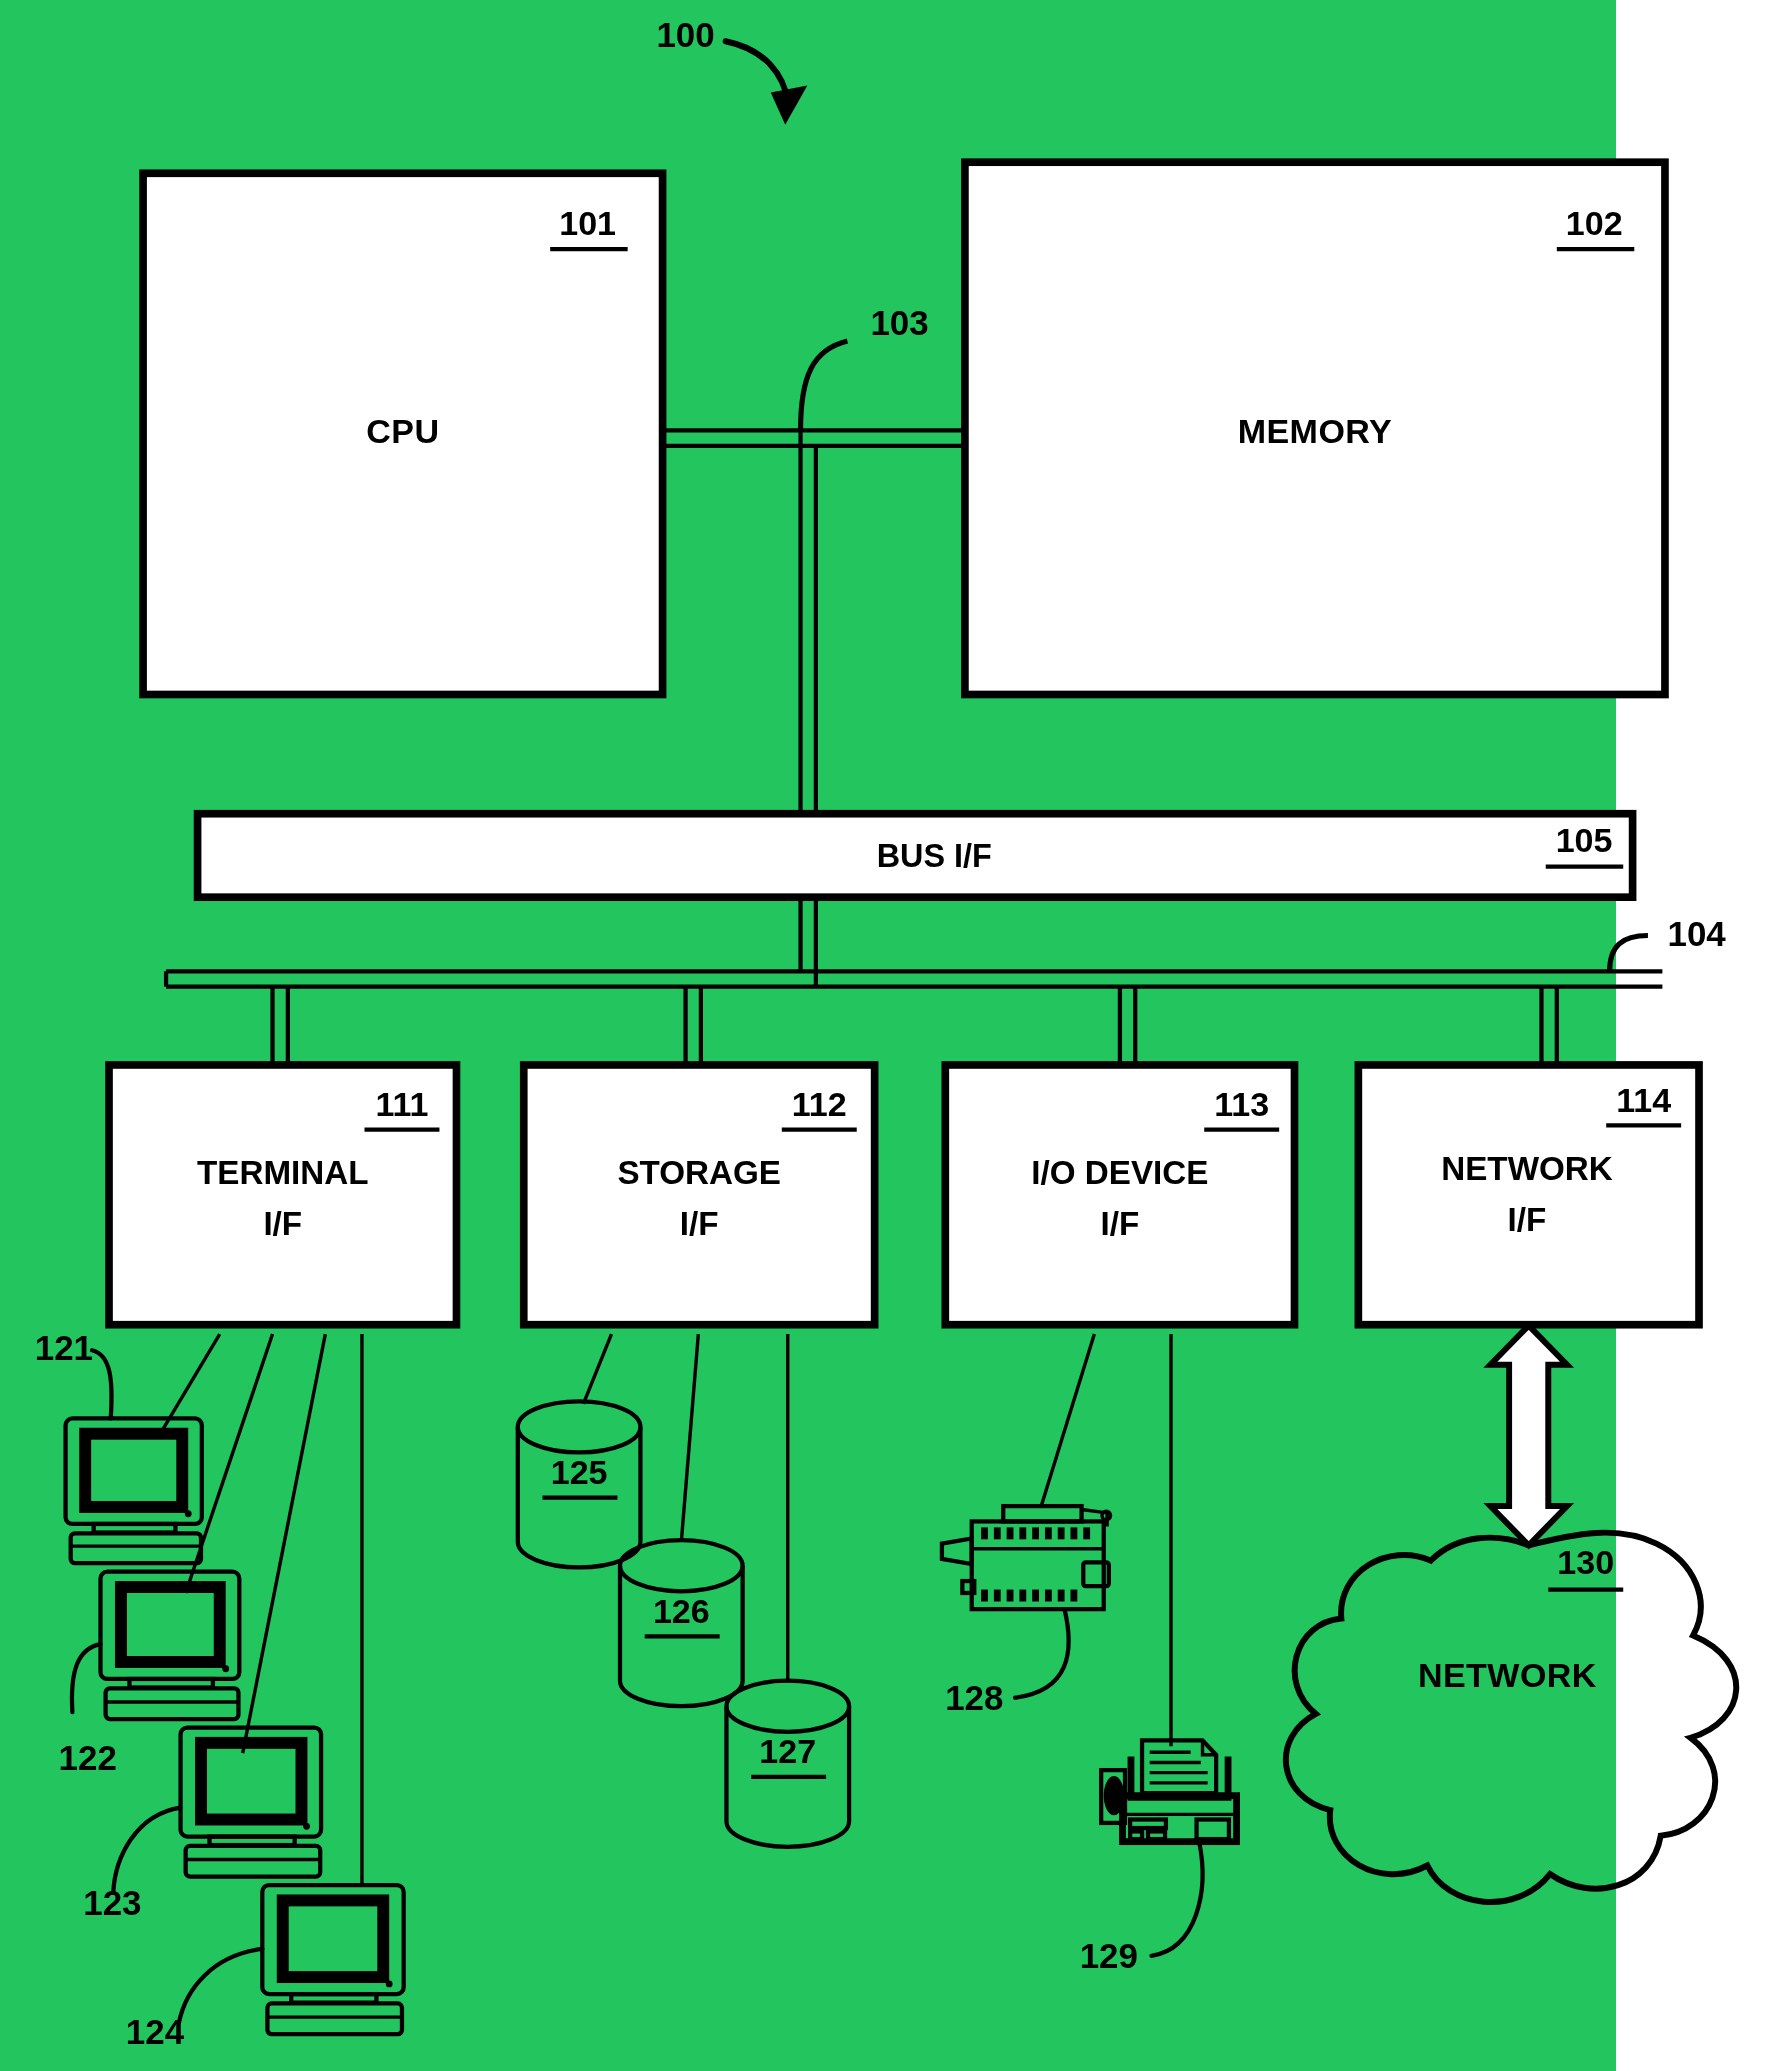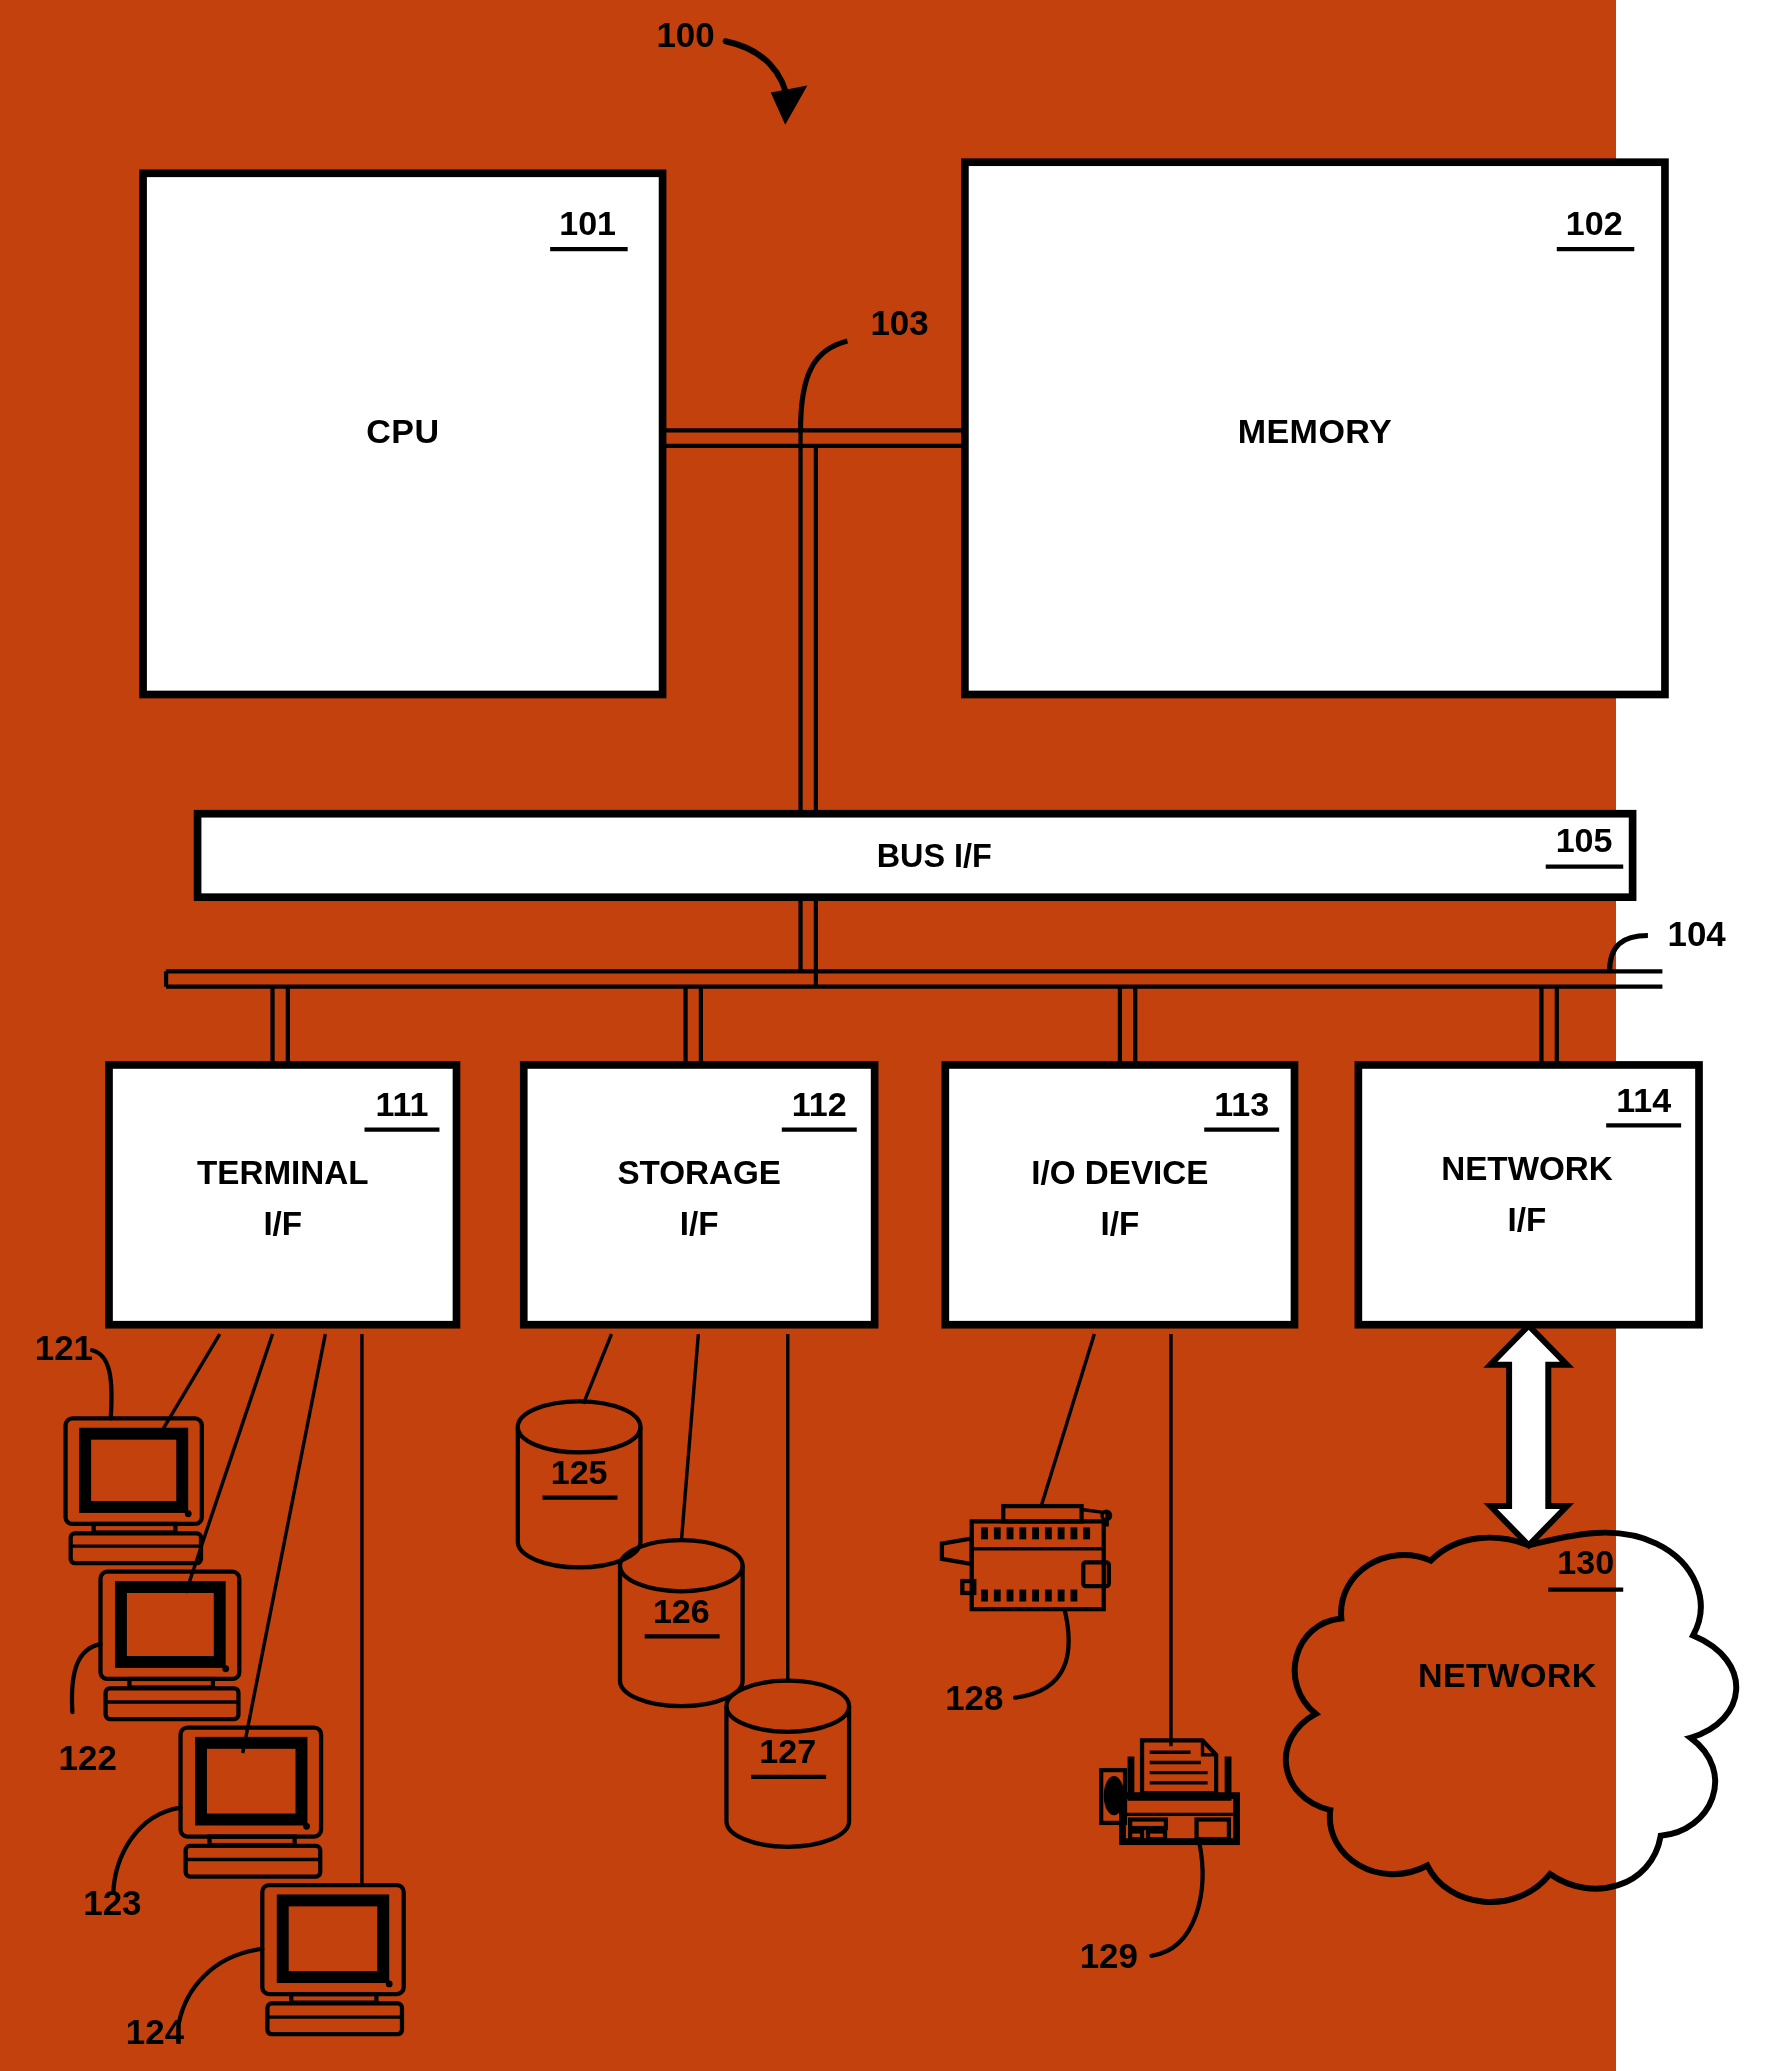--- a/index.html
+++ b/index.html
@@ -1,18 +1,18 @@
 <!DOCTYPE html>
 <html style="font-size:13.6px"><head>
 <meta charset="utf-8">
 <style>
   html,body{margin:0;padding:0;background:#ffffff;}
   body{width:1791px;height:2072px;overflow:hidden;
        font-family:"Liberation Sans", sans-serif;}
-  #stage{position:relative;width:1616px;height:2072px;background:#c2410c;text-align:center;}
+  #stage{position:relative;width:1616px;height:2072px;background:#22c55e;text-align:center;}
   svg#fig{position:absolute;left:0;top:0;width:1791px;height:2072px;}
   .bx{fill:#ffffff;stroke:#000000;stroke-width:9;}
   .thin{fill:none;stroke:#000000;stroke-width:5;}
   .thinner{fill:none;stroke:#000000;stroke-width:4;}
   .wire{fill:none;stroke:#000000;stroke-width:5;stroke-linecap:round;}
   .solidfill{fill:#000000;stroke:none;}
   .hollow{fill:#ffffff;stroke:#000000;stroke-width:7;}
   text{font-family:"Liberation Sans", sans-serif;fill:#000;}
   .boxlabel{font-size:40px;font-weight:bold;letter-spacing:.5px;text-anchor:middle;}
   .iflabel{font-size:39px;font-weight:bold;text-anchor:middle;}

